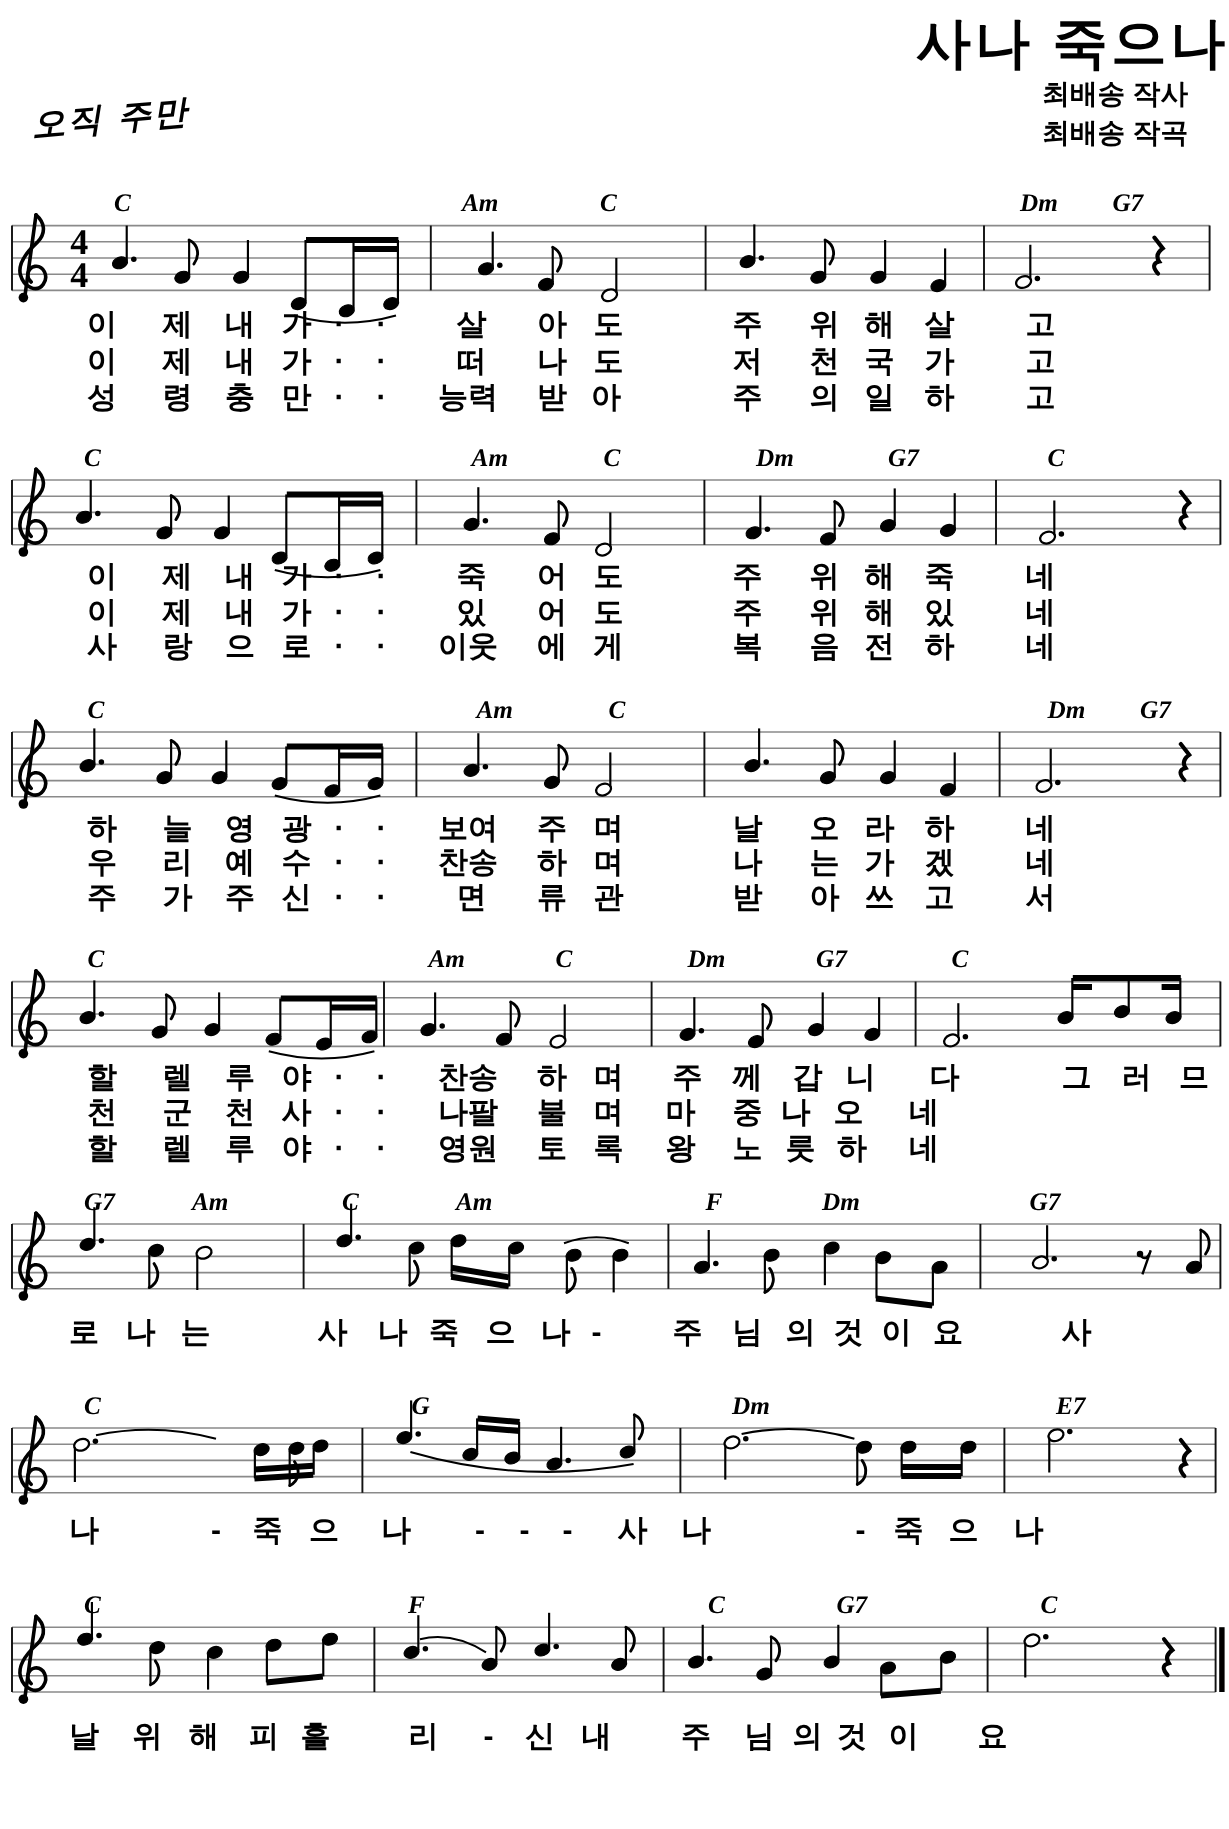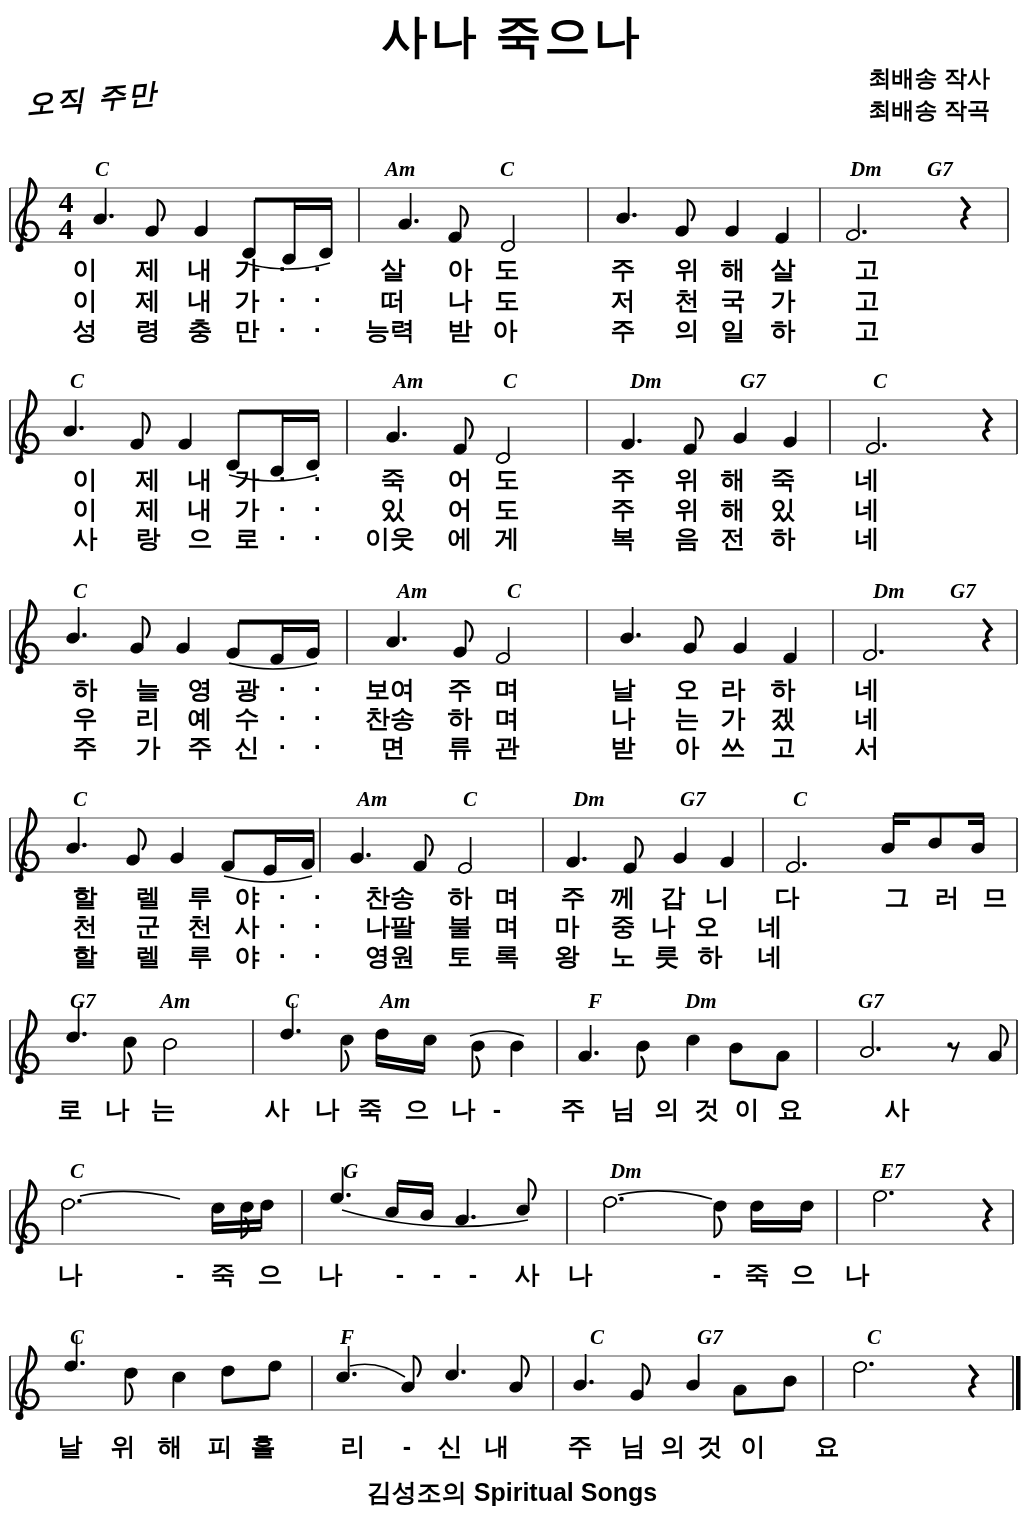--- a/index.html
+++ b/index.html
@@ -1,20 +1,20 @@
 <!DOCTYPE html>
 <html><head>
 <meta charset="utf-8">
 <style>
   html,body{margin:0;padding:0;background:#fff;}
   #page{position:relative;width:1024px;height:1524px;background:#fff;overflow:hidden;
         font-family:"Liberation Sans",sans-serif;color:#000;}
   #score-svg{position:absolute;left:0;top:0;}
   .hdr{position:absolute;white-space:nowrap;}
-  #title{left:0;right:0;top:6px;text-align:center;font-size:46px;font-weight:bold;letter-spacing:3px;}
+  #title{left:0;right:0;top:6px;text-align:right;font-size:46px;font-weight:bold;letter-spacing:3px;}
   #tagline{left:26px;top:80px;font-size:28px;font-weight:bold;font-style:italic;
            font-family:"DejaVu Serif",serif;transform:rotate(-5deg);letter-spacing:2px;}
   #credits{right:34px;top:62px;text-align:center;font-size:23px;font-weight:bold;line-height:32px;}
   #footer{left:0;right:0;top:1476px;text-align:center;font-size:25px;font-weight:bold;}
   text.chord{font-family:"Liberation Serif",serif;font-style:italic;font-weight:bold;font-size:21px;fill:#000;}
   text.syl{font-family:"Liberation Sans",sans-serif;font-weight:bold;font-size:25px;fill:#000;}
   text.tsig{font-family:"Liberation Serif",serif;font-weight:bold;font-size:30px;fill:#000;}
 </style>
 </head>
 <body>
@@ -683,14 +683,13 @@
       <text x="710" y="1455" text-anchor="middle" class="syl">것</text>
       <text x="753" y="1455" text-anchor="middle" class="syl">이</text>
       <text x="827" y="1455" text-anchor="middle" class="syl">요</text>
     </svg>
   <div id="title" class="hdr">사나 죽으나</div>
   <div id="tagline" class="hdr">오직 주만</div>
   <div id="credits" class="hdr">
     <div>최배송 작사</div>
     <div>최배송 작곡</div>
   </div>
-  <div id="footer" class="hdr">김성조의 Spiritual Songs</div>
 </div>
 
 </body></html>

